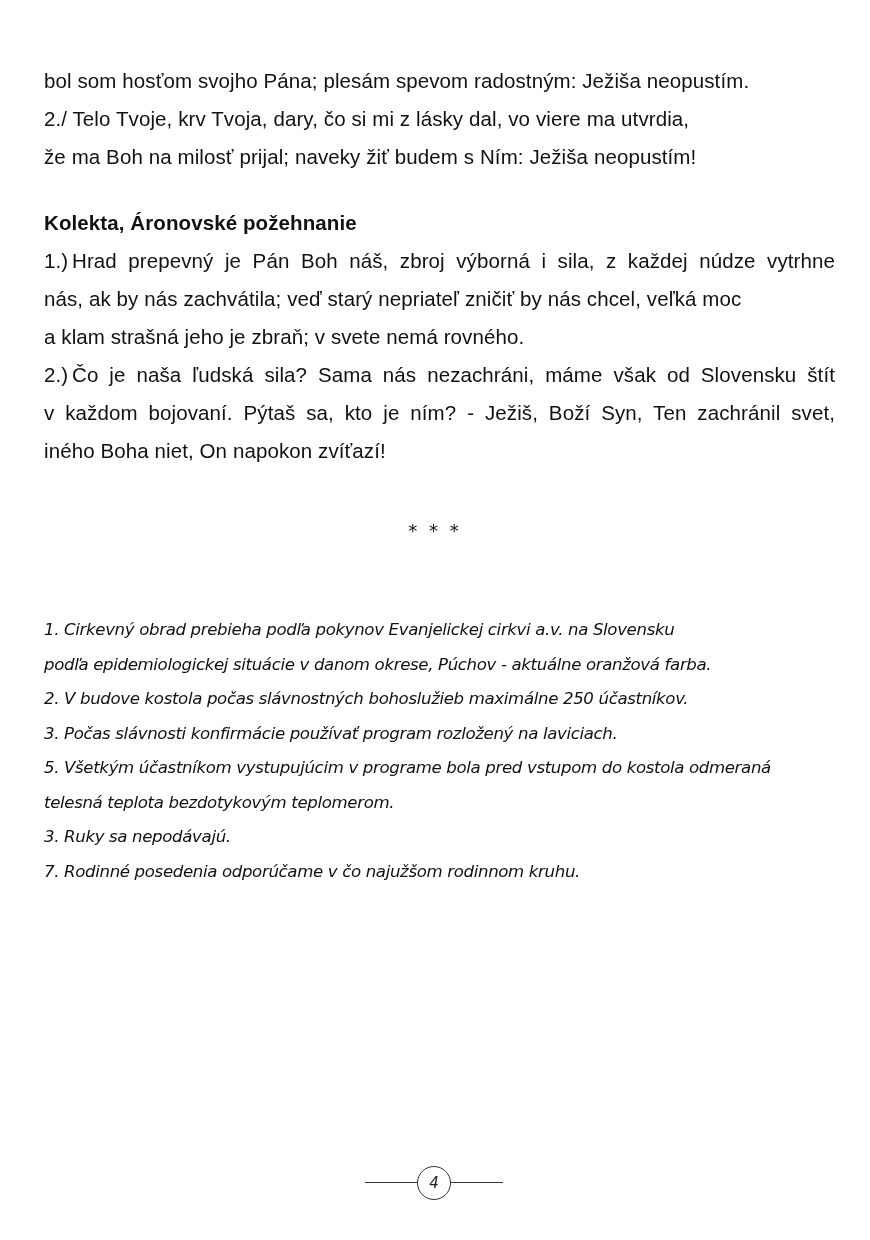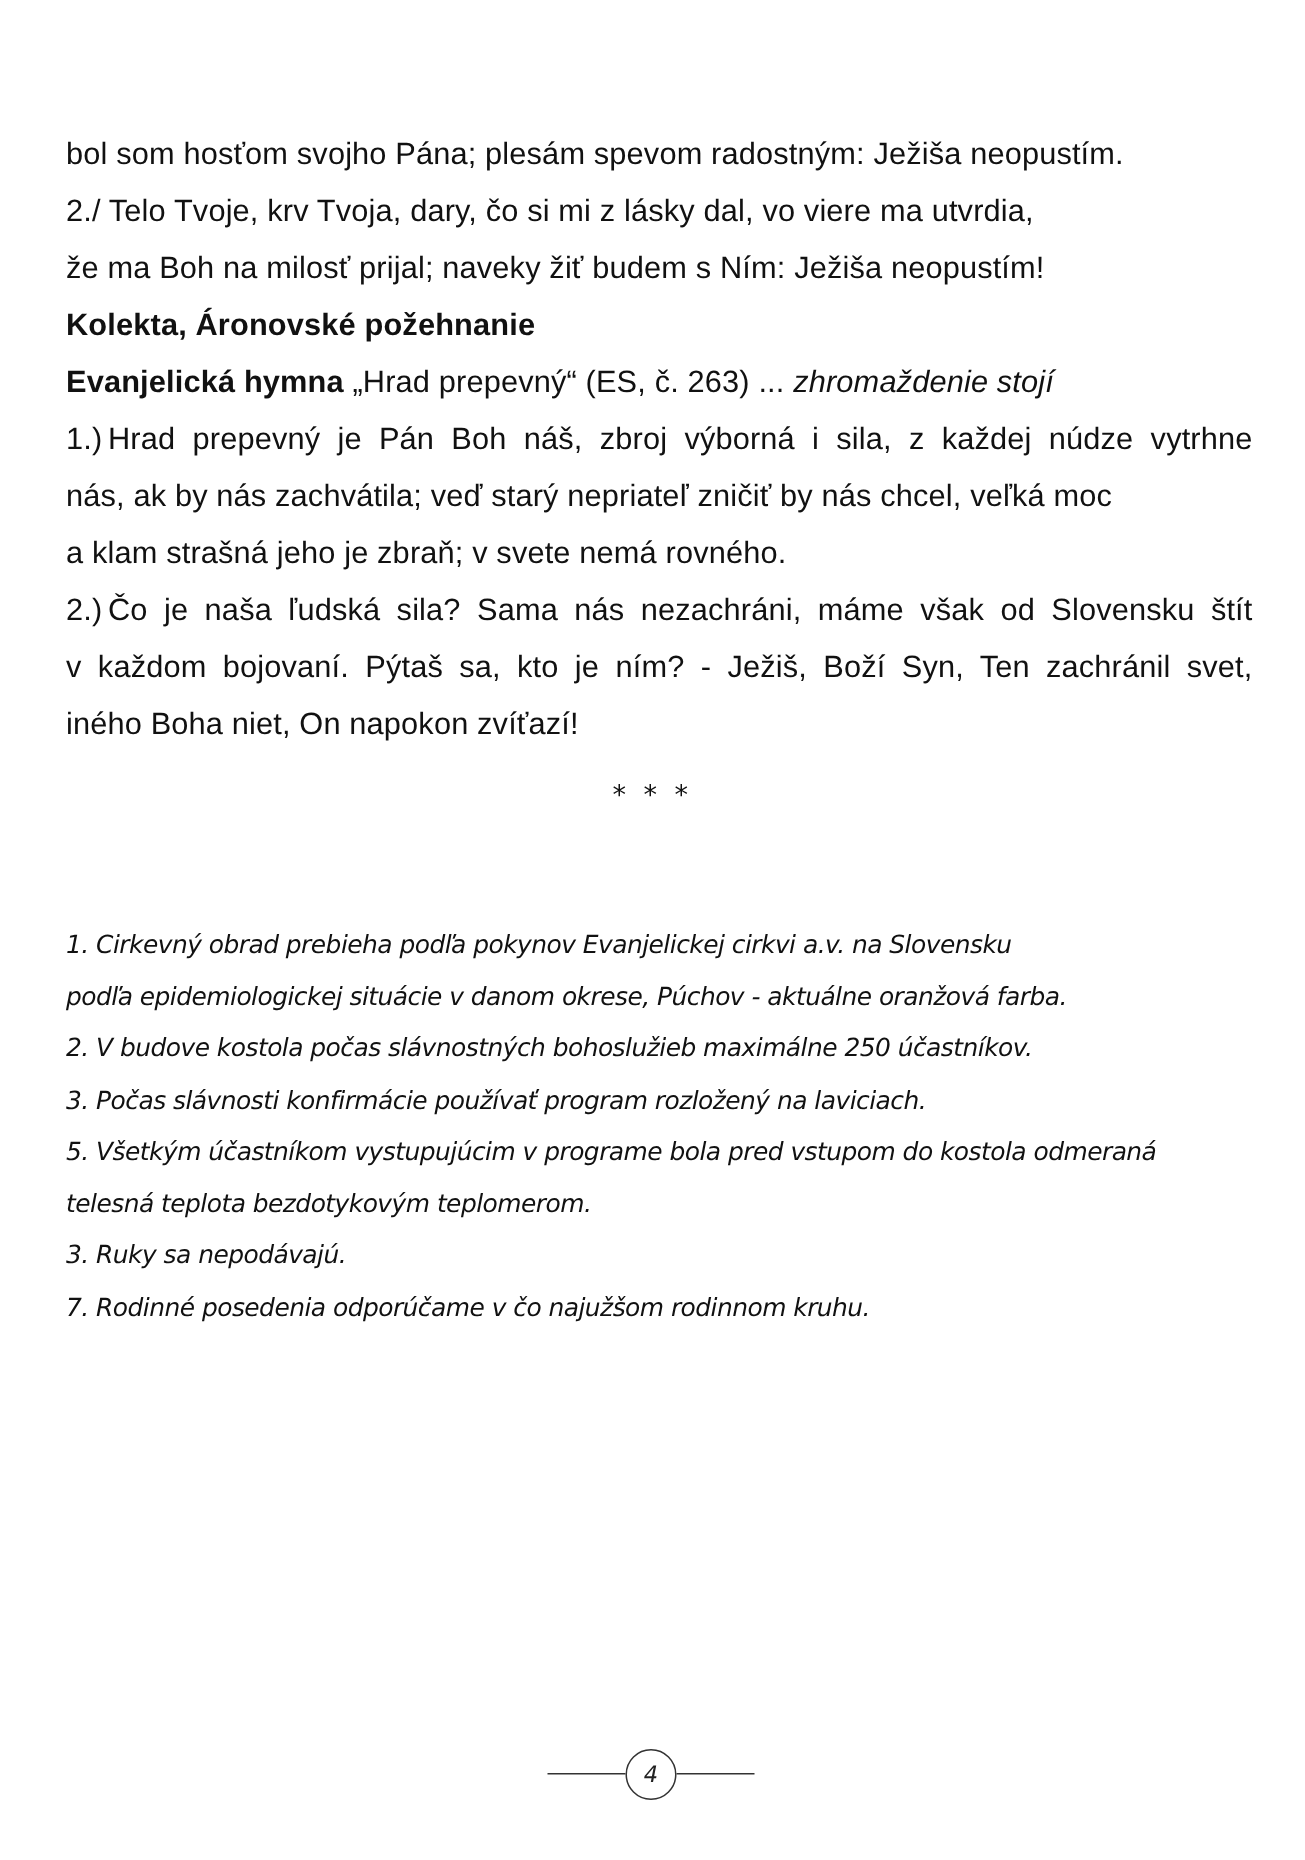--- a/index.html
+++ b/index.html
@@ -11,38 +11,38 @@
       width: 870px;
       height: 1240px;
       position: relative;
       overflow: hidden;
       font-family: "DejaVu Sans", sans-serif;
       color: #111111;
     }
     .main-text {
       position: absolute;
       left: 44px;
-      top: 84px;
+      top: 62px;
       width: 791px;
       font-family: "Liberation Sans", sans-serif;
       font-size: 20.5px;
       line-height: 38px;
       letter-spacing: 0.1px;
     }
     .main-text .line {
       white-space: nowrap;
       display: block;
       height: 38px;
     }
     .main-text .justify {
       text-align: justify;
       text-align-last: justify;
       white-space: normal;
     }
-    .bold { font-weight: bold; }
+    .bold { font-weight: bold; margin-top: 28px; }
     .ital { font-style: italic; }
     .vnum {
       display: inline-block;
       min-width: 28px;
     }
     .separator {
       position: absolute;
       top: 520px;
       left: 0;
       width: 870px;
@@ -99,21 +99,20 @@
     }
   </style>
 </head>
 <body>
 
 <div class="main-text">
   <span class="line">bol som hosťom svojho Pána; plesám spevom radostným: Ježiša neopustím.</span>
   <span class="line">2./ Telo Tvoje, krv Tvoja, dary, čo si mi z lásky dal, vo viere ma utvrdia,</span>
   <span class="line">že ma Boh na milosť prijal; naveky žiť budem s Ním: Ježiša neopustím!</span>
   <span class="line bold">Kolekta, Áronovské požehnanie</span>
-  <span class="line"><span class="bold">Evanjelická hymna</span><span> „Hrad prepevný“ (ES, č. 263) ...  </span><span class="ital">zhromaždenie stojí</span></span>
 
   <span class="line justify"><span class="vnum">1.)</span><span>Hrad prepevný je Pán Boh náš, zbroj výborná i sila, z každej núdze vytrhne</span></span>
   <span class="line">nás, ak by nás zachvátila; veď starý nepriateľ zničiť by nás chcel, veľká moc</span>
   <span class="line">a klam strašná jeho je zbraň; v svete nemá rovného.</span>
 
   <span class="line justify"><span class="vnum">2.)</span><span>Čo je naša ľudská sila? Sama nás nezachráni, máme však od Slovensku štít</span></span>
   <span class="line justify">v každom bojovaní. Pýtaš sa, kto je ním? - Ježiš, Boží Syn, Ten zachránil svet,</span>
   <span class="line">iného Boha niet, On napokon zvíťazí!</span>
 </div>
 

